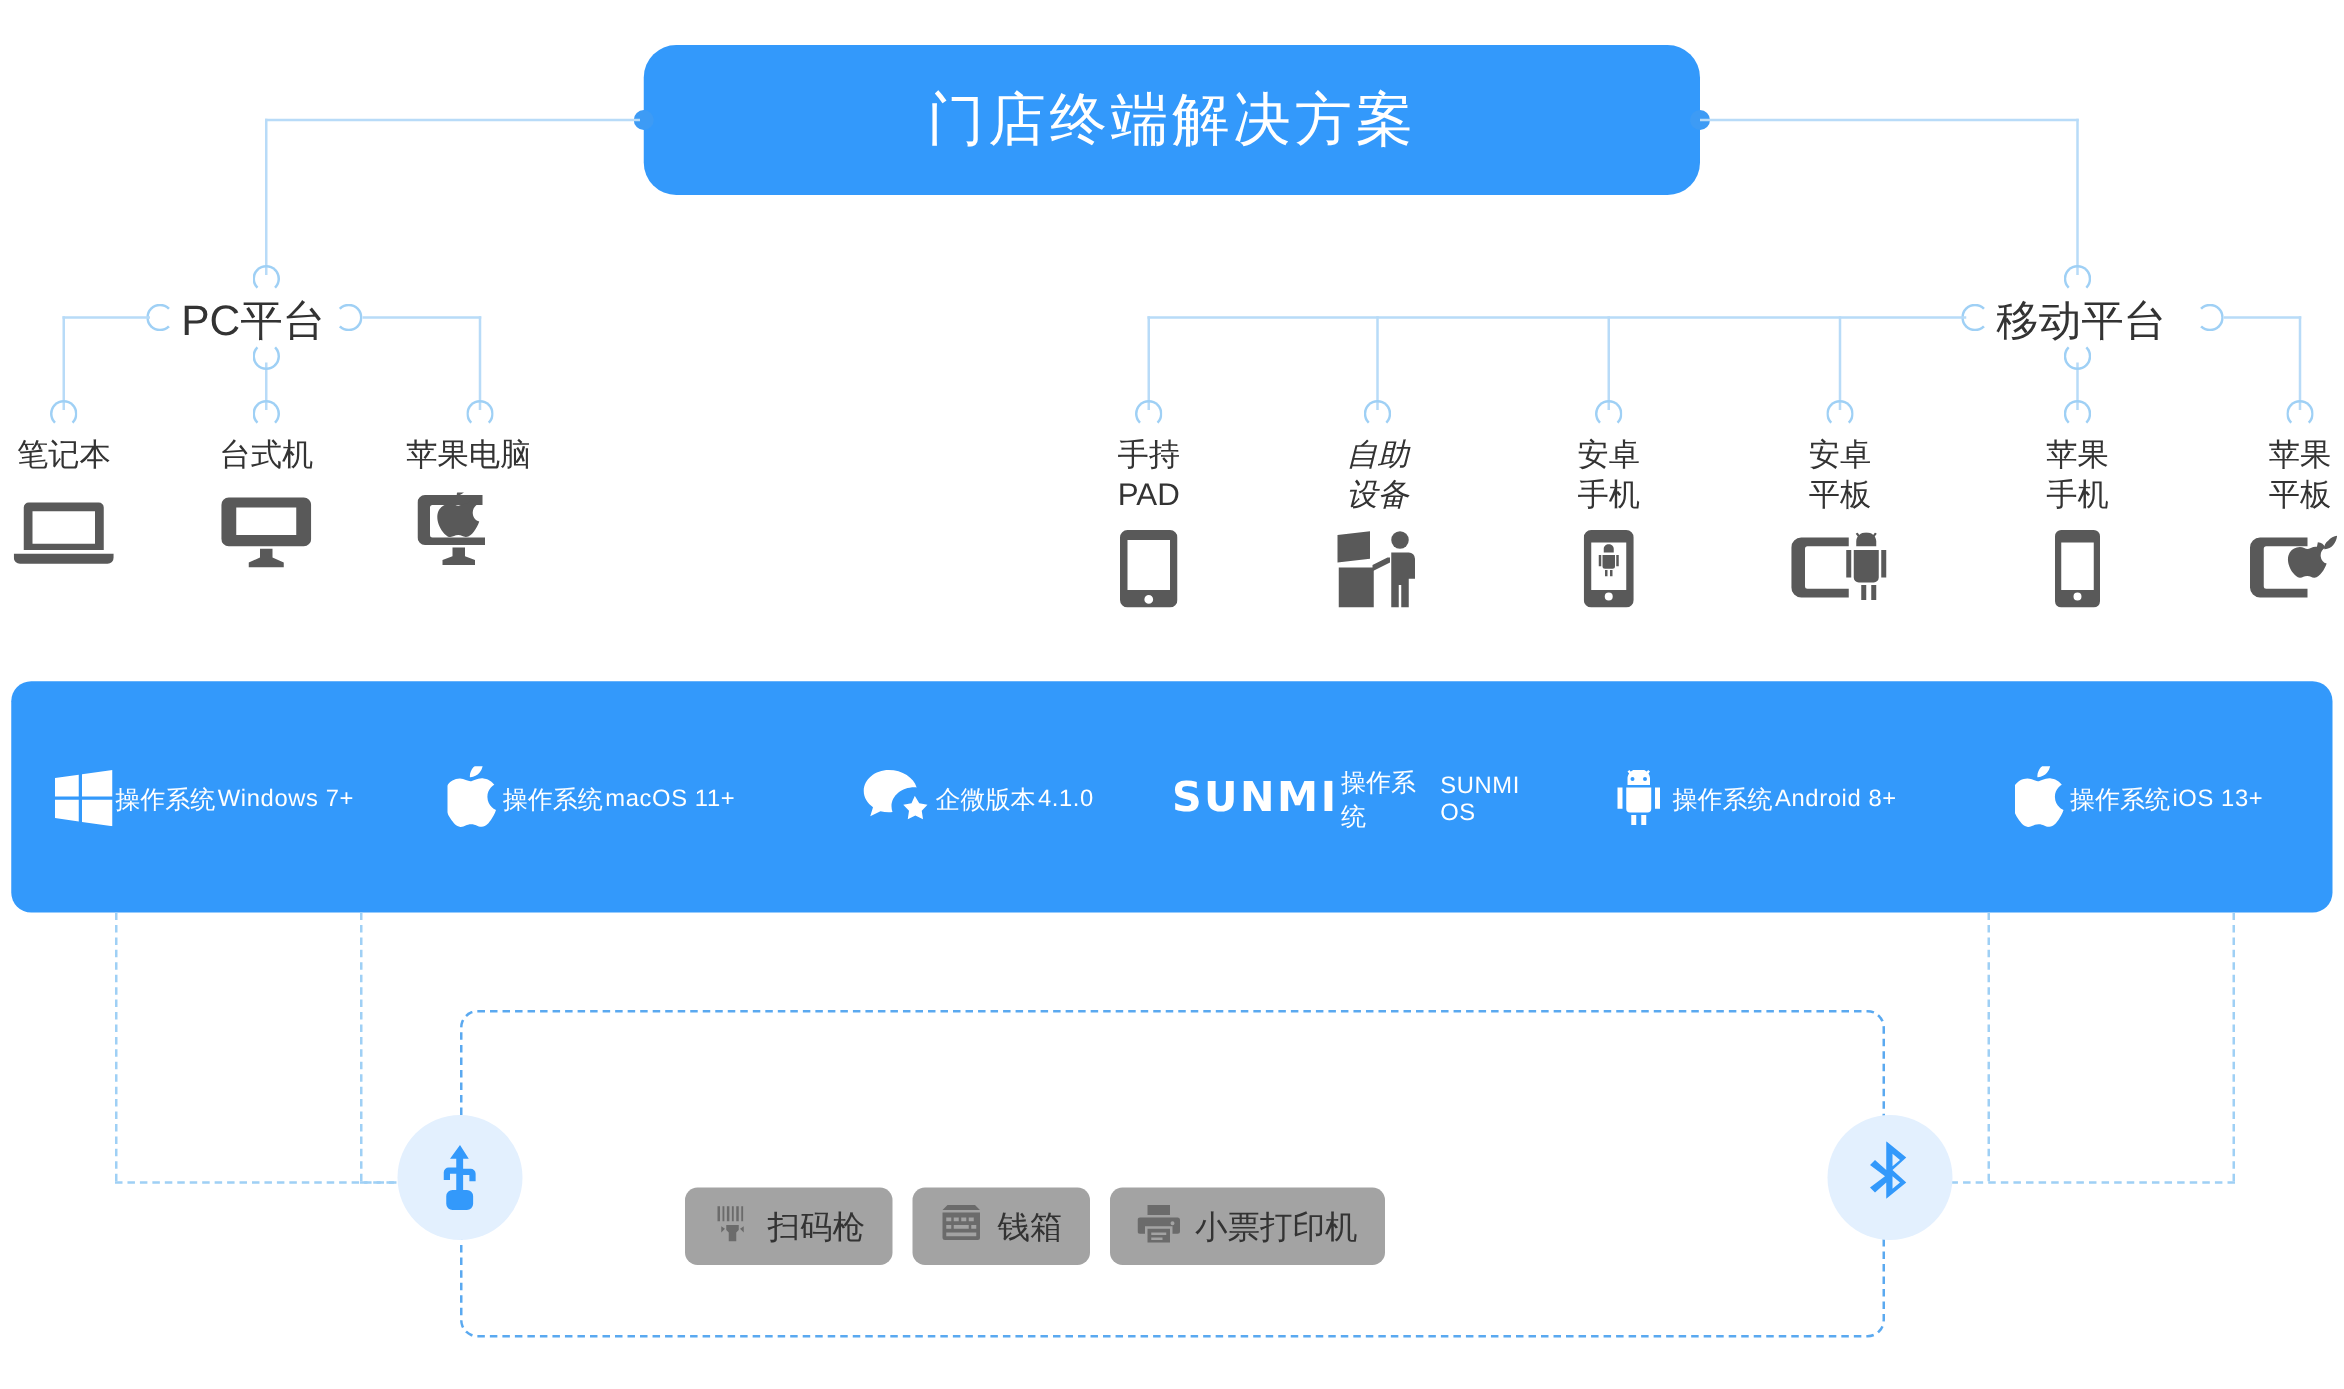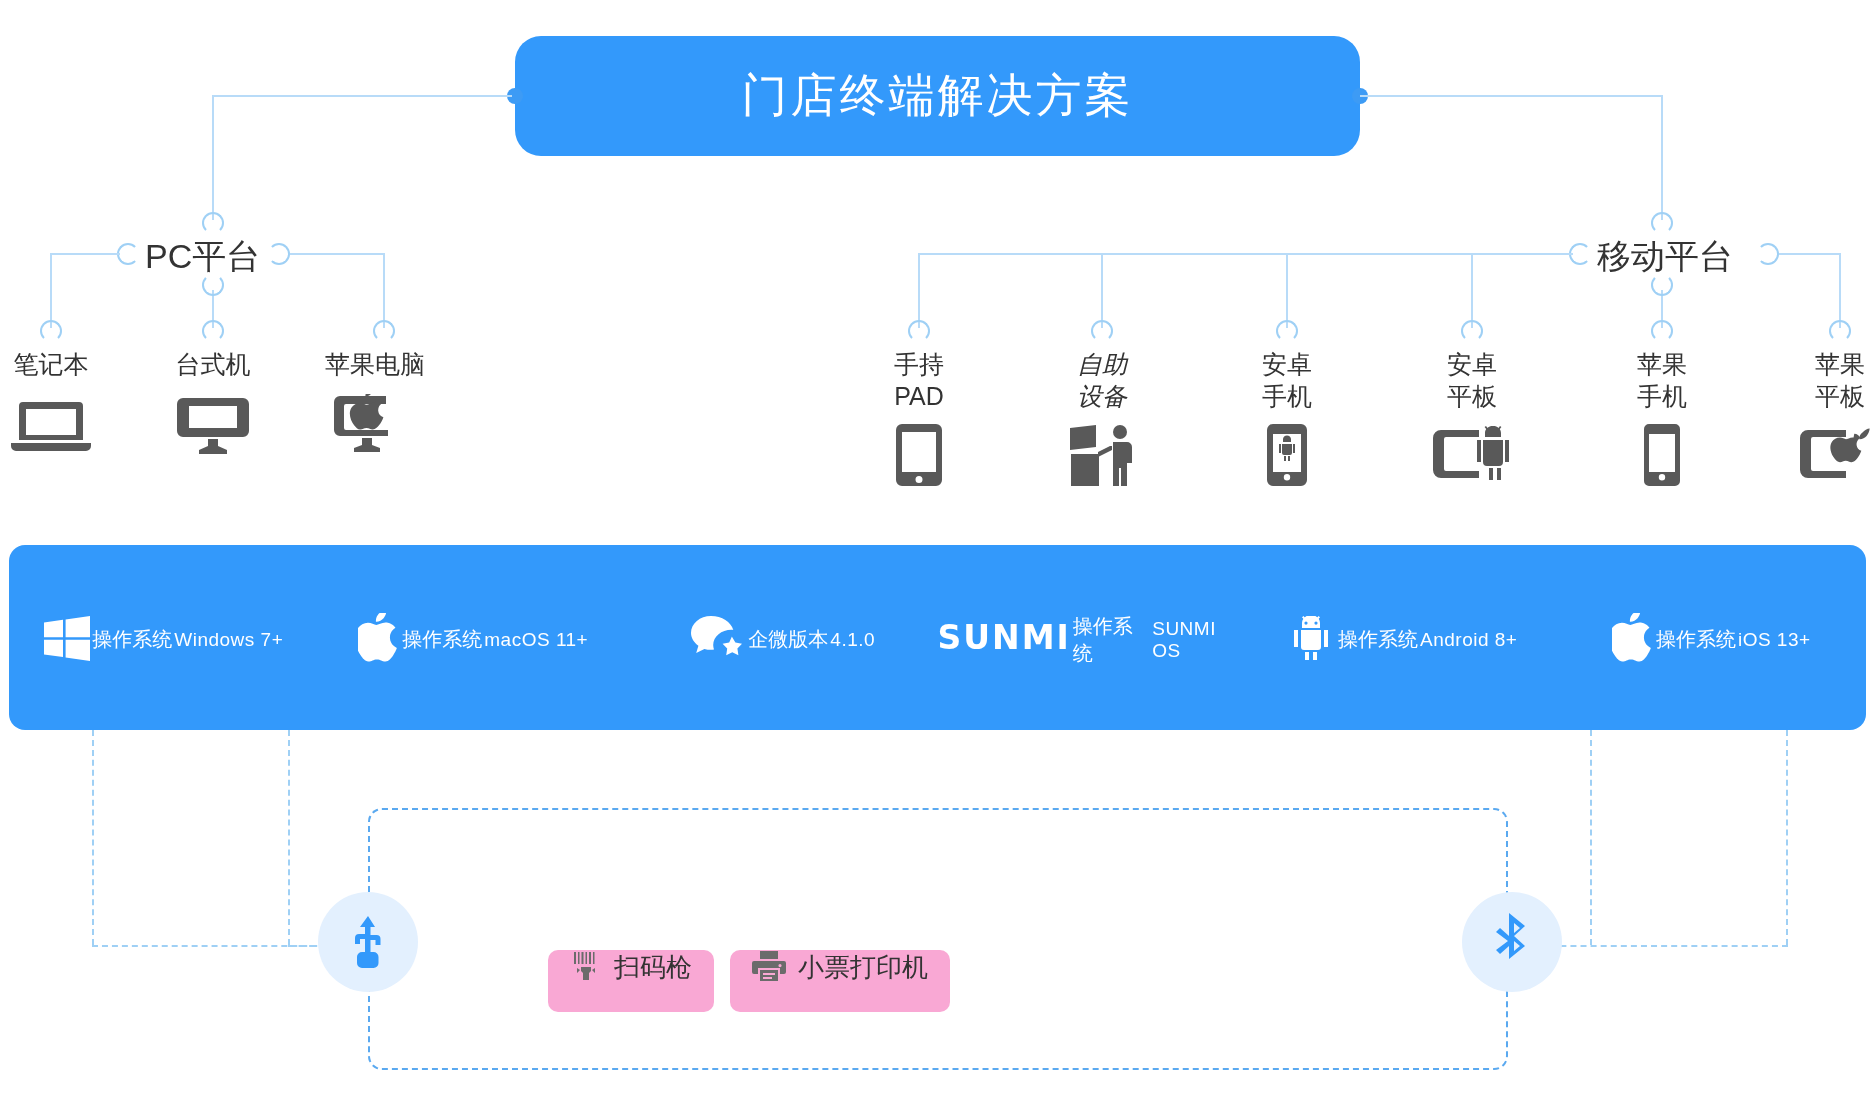--- a/index.html
+++ b/index.html
@@ -103,22 +103,22 @@
     position: absolute; width: 100px; height: 100px; border-radius: 50%;
     background: #e3f0fe; display: flex; align-items: center; justify-content: center;
   }
   .circle-badge svg { fill: #3399fb; }
 
   .chips {
     position: absolute; left: 178px; top: 140px;
     display: flex; gap: 16px;
   }
   .chip {
-    height: 62px; background: #f9a8d4; border-radius: 10px;
-    display: flex; gap: 12px;
+    height: 62px; background: #a3a3a3; border-radius: 10px;
+    display: flex; align-items: center; gap: 12px;
     padding: 0 22px;
   }
   .chip-label { font-size: 26px; color: #333333; white-space: nowrap; }
   .chip svg { fill: #6b6b6b; }
 </style>
 </head>
 <body>
 
 <div id="stage">
 
@@ -353,20 +353,28 @@
     <div class="chips">
       <div class="chip">
         <span>
           <svg width="32" height="32" viewBox="0 0 32 32">
               <path d="M4 2h2v12H4V2zm4 0h1.5v12H8V2zm3.5 0h2v12h-2V2zm4 0h1.5v12h-1.5V2zm3.5 0h2v12h-2V2zm4 0h1.5v12H23V2zM11 17h10v4l-2 2v7h-6v-7l-2-2v-4zM7 18l3 2-3 3v-5zm18 0v5l-3-3 3-2z"></path>
             </svg>
         </span>
         <span class="chip-label">扫码枪</span>
       </div>
 
+      <div class="chip">
+        <span>
+          <svg width="34" height="30" viewBox="0 0 34 30">
+              <path d="M2 6h30v20a2 2 0 0 1-2 2H4a2 2 0 0 1-2-2V6zm3 4v3h4v-3H5zm6 0v3h4v-3h-4zm6 0v3h4v-3h-4zm6 0v3h4v-3h-4zM5 16v3h4v-3H5zm6 0v3h12v-3H11zm14 0v3h4v-3h-4zM5 22v3h24v-3H5zM6 0h22l4 4H2L6 0z"></path>
+            </svg>
+        </span>
+        <span class="chip-label">钱箱</span>
+      </div>
 
       <div class="chip">
         <span>
           <svg width="34" height="32" viewBox="0 0 34 32">
               <path d="M8 1h18v8H8V1zm-6 10h30a2 2 0 0 1 2 2v9a2 2 0 0 1-2 2h-4v-6H6v6H2a2 2 0 0 1-2-2v-9a2 2 0 0 1 2-2zm26 3a1.6 1.6 0 1 0 0 3.2 1.6 1.6 0 0 0 0-3.2zM8 20h18v11H8V20zm3 3v2h12v-2H11zm0 4v2h9v-2h-9z"></path>
             </svg>
         </span>
         <span class="chip-label">小票打印机</span>
       </div>
     </div>

